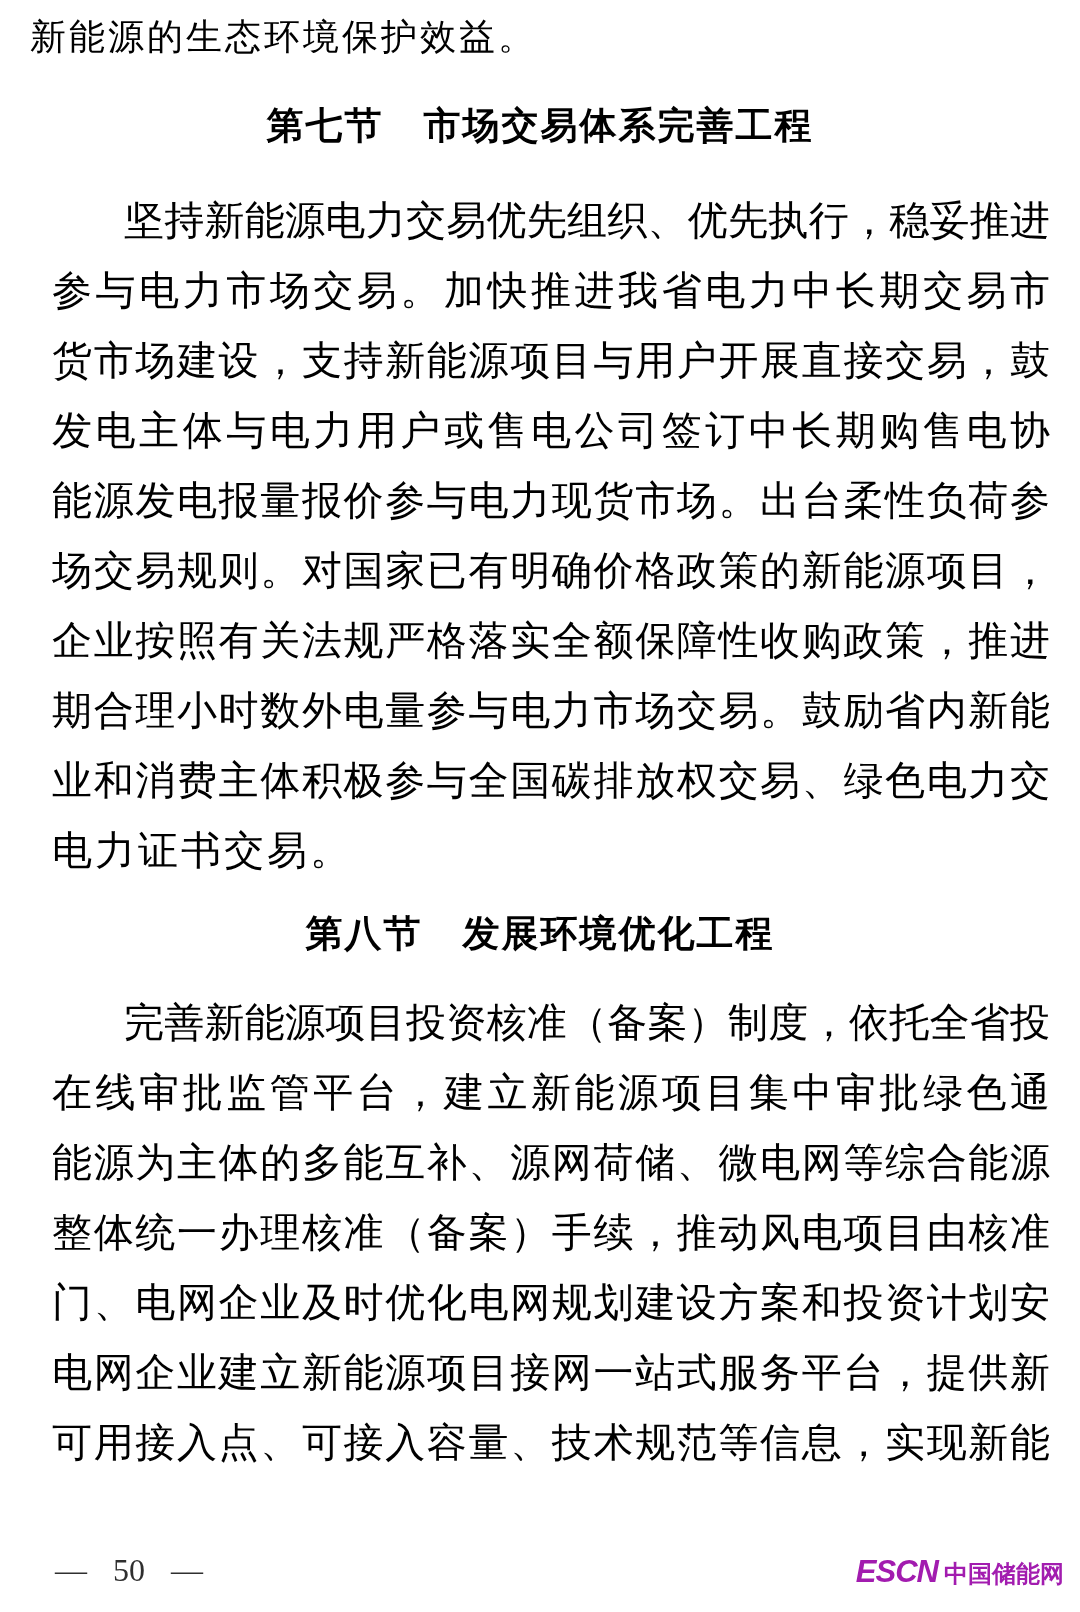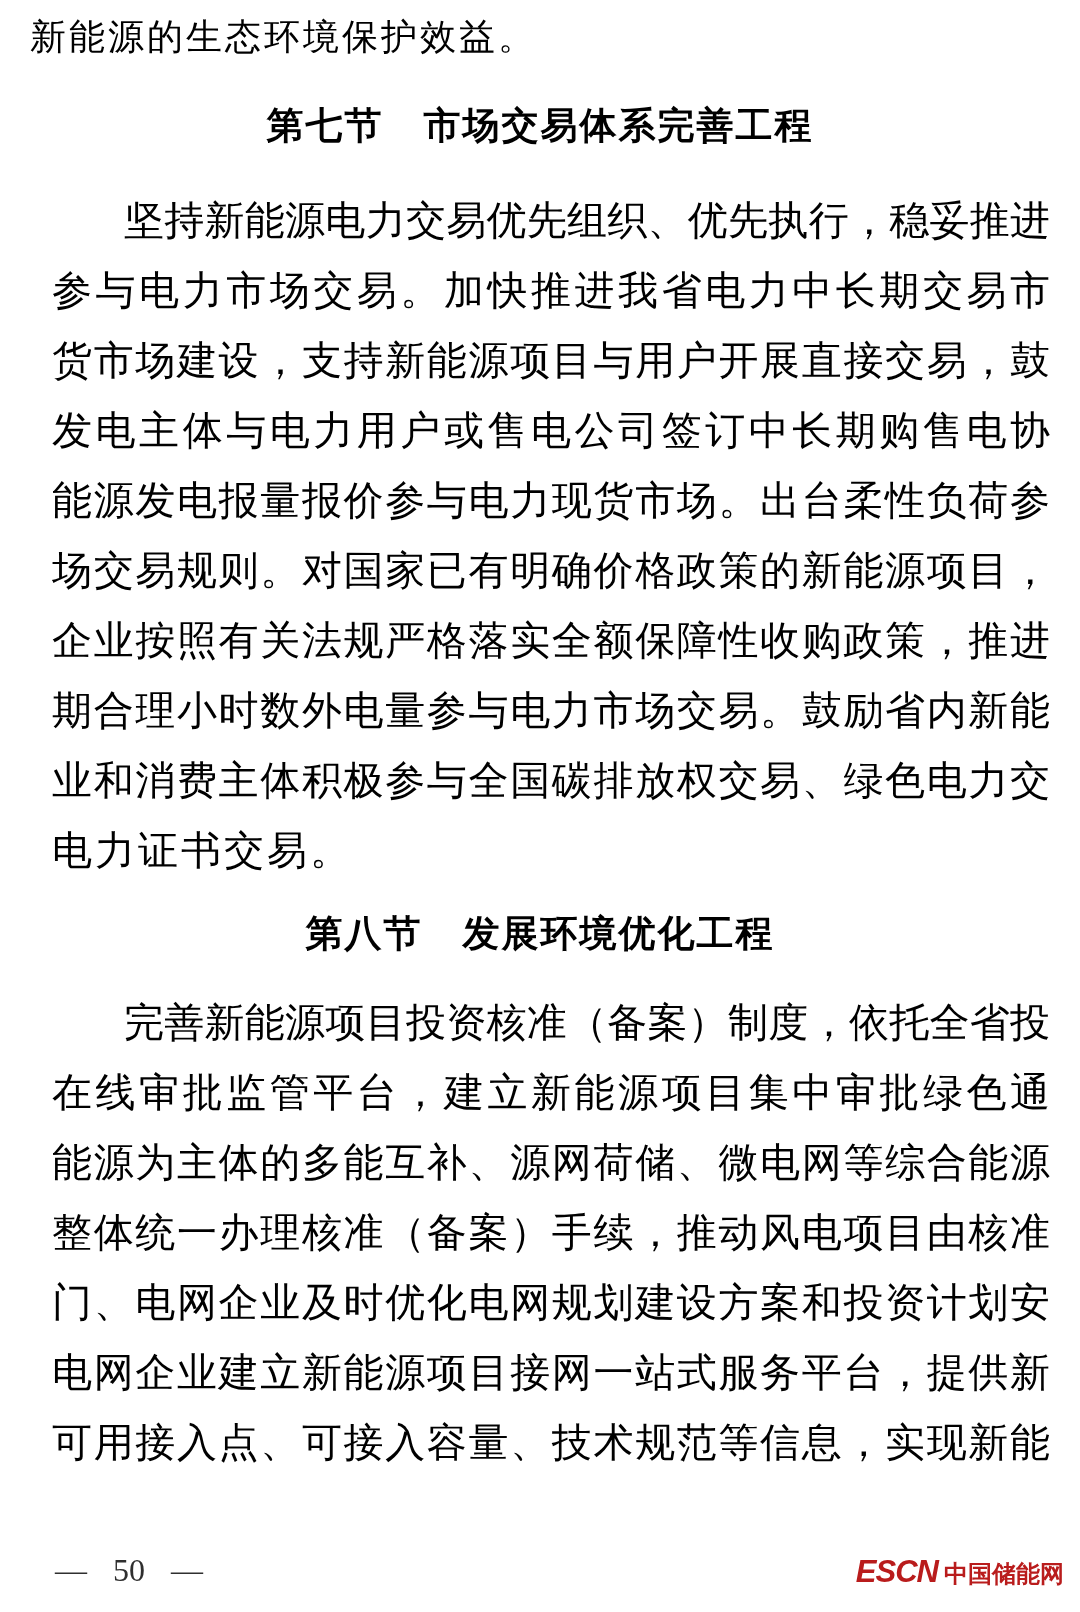--- a/index.html
+++ b/index.html
@@ -126,18 +126,18 @@
     <div class="bline">电网企业建立新能源项目接网一站式服务平台，提供新能源项目</div>
     <div class="bline">可用接入点、可接入容量、技术规范等信息，实现新能源项目接</div>
   </div>
 
   <div class="footer-pageno">
     <span>—</span>
     <span>50</span>
     <span>—</span>
   </div>
 
-  <div class="footer-logo" style="color: #b91c1c;">
+  <div class="footer-logo" style="color: #a21caf;">
     <span class="logo-latin">ESCN</span>
     <span class="logo-cn">中国储能网</span>
   </div>
 
 </div>
 
 </body></html>

